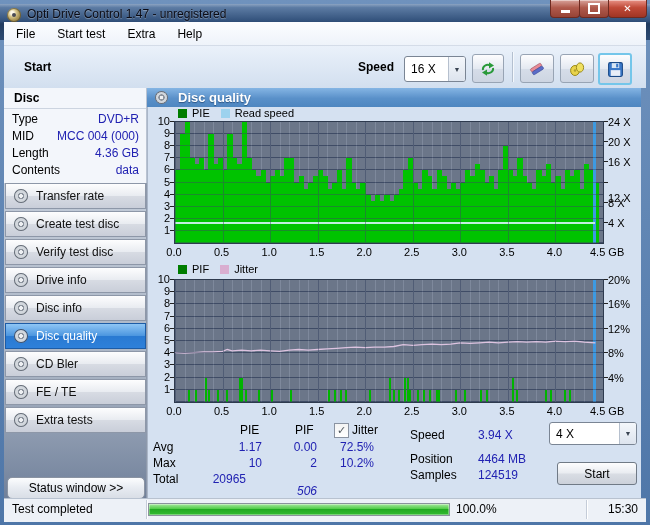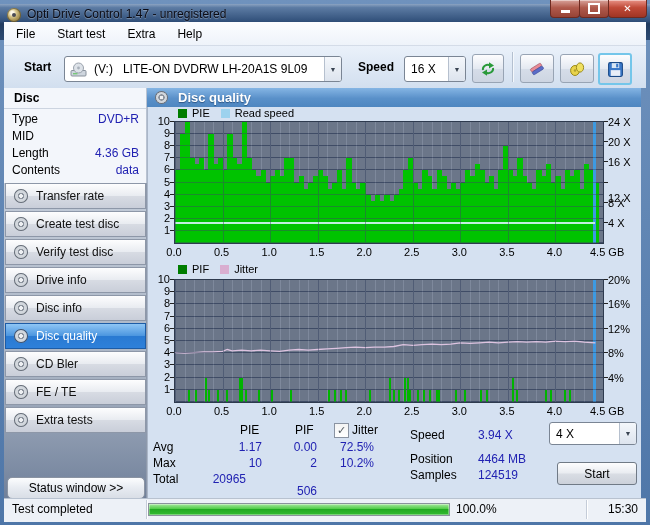--- a/index.html
+++ b/index.html
@@ -113,32 +113,20 @@
 
 <div class="abs menubar" id="menubar">
     <span class="menu-item">File</span>
     <span class="menu-item">Start test</span>
     <span class="menu-item">Extra</span>
     <span class="menu-item">Help</span>
   </div>
 
 <div class="abs toolbar">
   <div class="abs tb-label" style="left:20px;top:14px;">Start</div>
-  <div class="abs combo" style="left:60px;top:10px;width:276px;height:24px;">
-    <span style="margin-left:5px;">
-      <svg width="18" height="15" viewBox="0 0 18 15">
-          <rect x="1" y="8.5" width="15" height="5.5" rx="1" fill="#cfd6de" stroke="#89929c"></rect>
-          <circle cx="8.5" cy="6" r="5" fill="#dde2e8" stroke="#9aa2ac"></circle>
-          <circle cx="8.5" cy="6" r="1.4" fill="#a8b0ba"></circle>
-          <rect x="3" y="11" width="4.5" height="1.4" fill="#78c878"></rect>
-        </svg>
-    </span>
-    <span class="combo-text">(V:)   LITE-ON DVDRW LH-20A1S 9L09</span>
-    <span class="combo-arrow">▼</span>
-  </div>
   <div class="abs tb-label" style="left:354px;top:14px;">Speed</div>
   <div class="abs combo" style="left:400px;top:10px;width:60px;height:24px;">
     <span class="combo-text">16 X</span>
     <span class="combo-arrow">▼</span>
   </div>
   <div class="abs toolbtn" style="left:468px;top:8px;width:30px;">
     <svg width="16" height="16" viewBox="0 0 16 16">
       <path d="M3 9 A5 4.4 0 0 1 10 4.2" fill="none" stroke="#2a9a3a" stroke-width="2"></path>
       <polygon points="9,1.2 14,4.5 9,7.5" fill="#2a9a3a"></polygon>
       <path d="M13 7 A5 4.4 0 0 1 6 11.8" fill="none" stroke="#2a9a3a" stroke-width="2"></path>
@@ -173,20 +161,21 @@
 
 <div class="abs side-info"></div>
 <div class="abs side-head">Disc</div>
 <div class="abs side-sep"></div>
 <div class="abs inforow" style="top:112px;">
   <span>Type</span>
   <span class="val">DVD+R</span>
 </div>
 <div class="abs inforow" style="top:129px;">
   <span>MID</span>
+  <span class="val">MCC 004 (000)</span>
 </div>
 <div class="abs inforow" style="top:146px;">
   <span>Length</span>
   <span class="val">4.36 GB</span>
 </div>
 <div class="abs inforow" style="top:163px;">
   <span>Contents</span>
   <span class="val">data</span>
 </div>
 <div class="abs side-area"></div>
@@ -487,21 +476,21 @@
 <div class="stat-val" style="left:268px;top:440px;width:49px;">0.00</div>
 <div class="stat-val" style="left:324px;top:440px;width:50px;">72.5%</div>
 
 <div class="stat-lab" style="left:153px;top:456px;">Max</div>
 <div class="stat-val" style="left:212px;top:456px;width:50px;">10</div>
 <div class="stat-val" style="left:268px;top:456px;width:49px;">2</div>
 <div class="stat-val" style="left:324px;top:456px;width:50px;">10.2%</div>
 
 <div class="stat-lab" style="left:153px;top:472px;">Total</div>
 <div class="stat-val" style="left:196px;top:472px;width:50px;">20965</div>
-<div class="stat-val" style="left:268px;top:484px;width:49px;">506</div>
+<div class="stat-val" style="left:268px;top:484px;width:49px;font-style:italic;">506</div>
 
 <div class="stat-lab" style="left:410px;top:428px;">Speed</div>
 <div class="stat-val" style="left:478px;top:428px;width:60px;text-align:left;">3.94 X</div>
 <div class="stat-lab" style="left:410px;top:452px;">Position</div>
 <div class="stat-val" style="left:478px;top:452px;width:70px;text-align:left;">4464 MB</div>
 <div class="stat-lab" style="left:410px;top:468px;">Samples</div>
 <div class="stat-val" style="left:478px;top:468px;width:70px;text-align:left;">124519</div>
 
 <div class="abs combo sel4x">
   <span class="combo-text">4 X</span>

